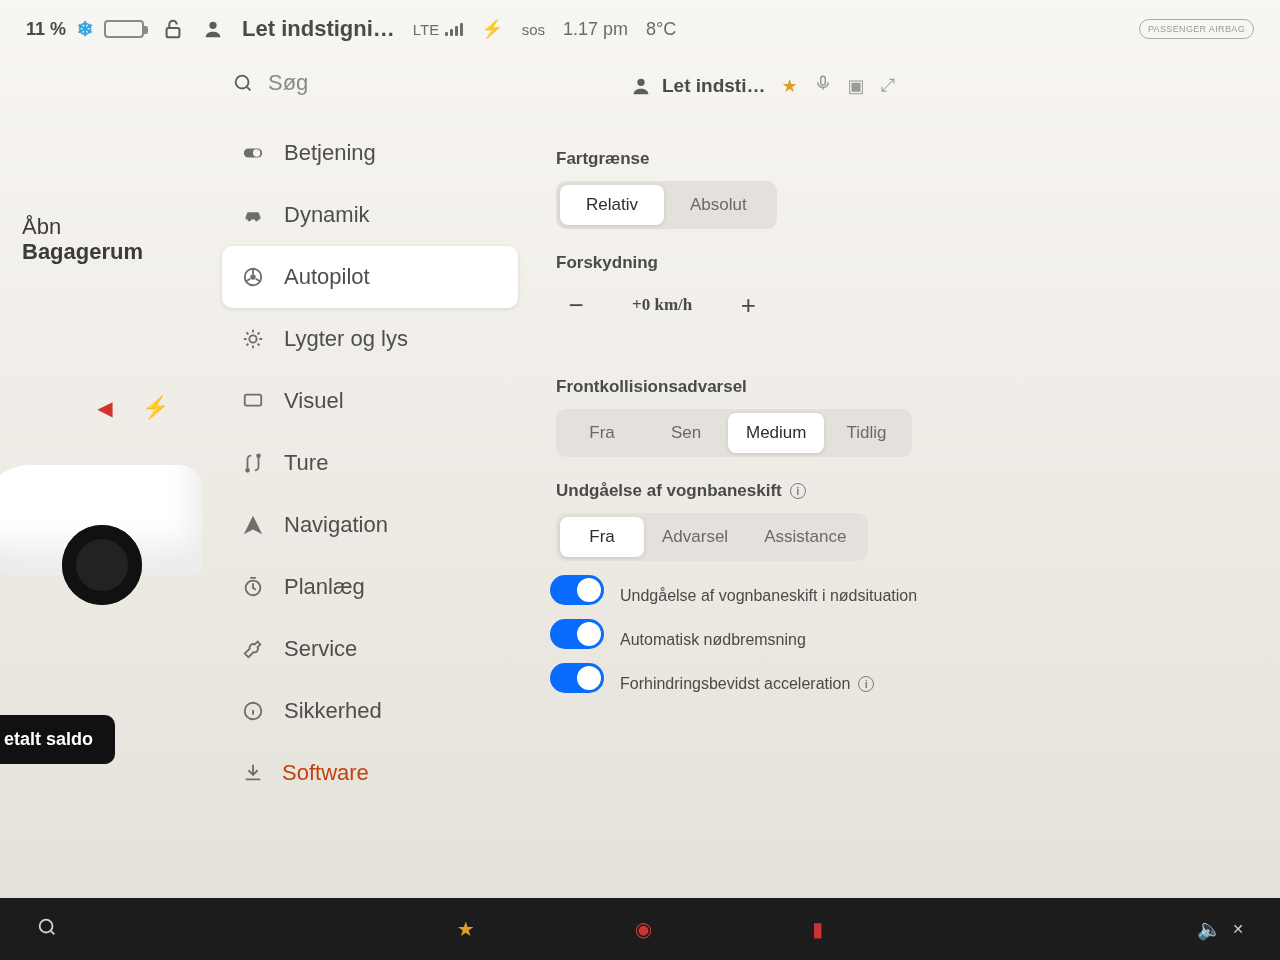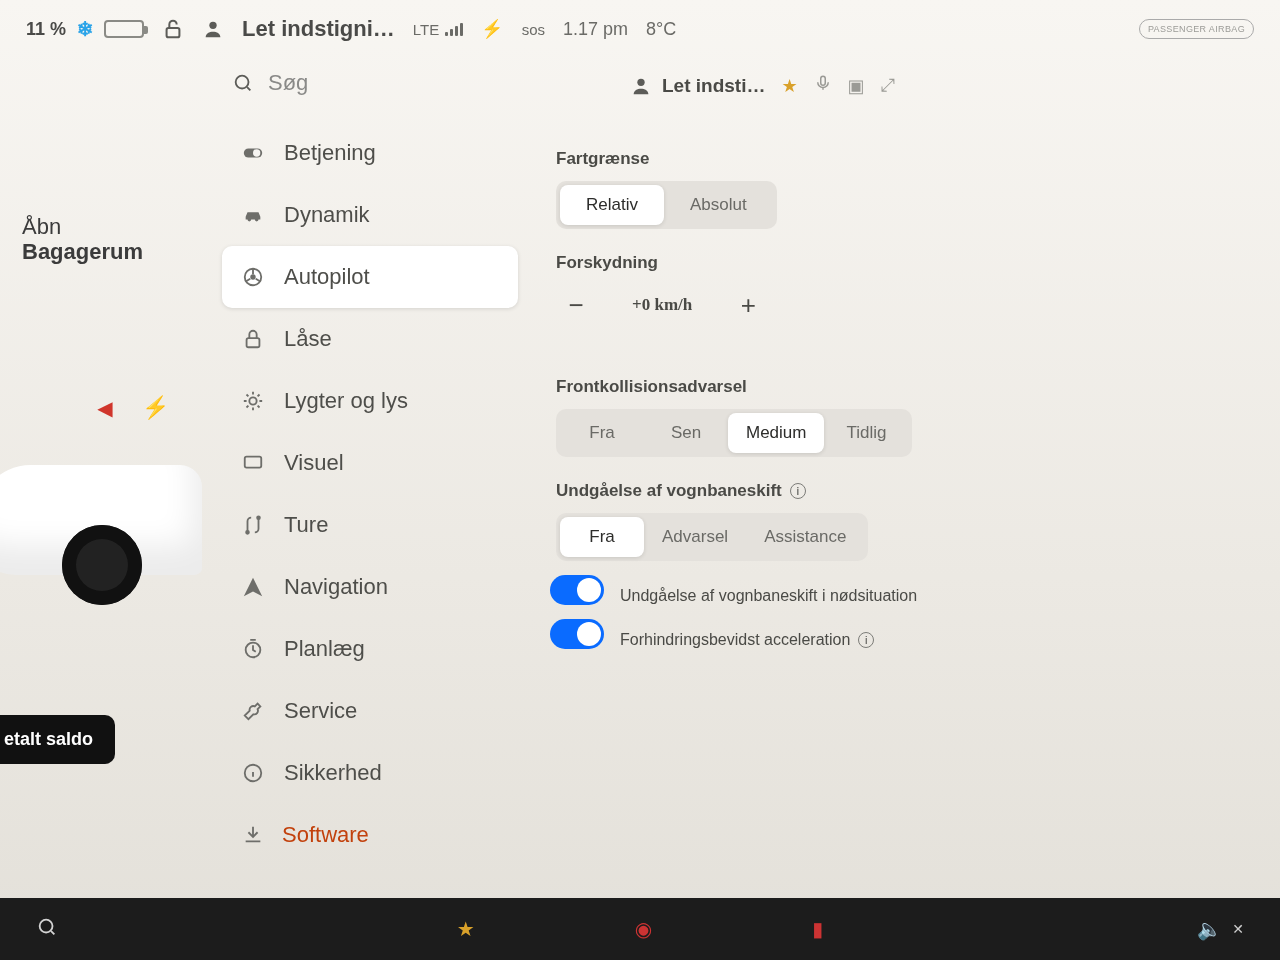--- a/index.html
+++ b/index.html
@@ -194,29 +194,20 @@
               <circle cx="12" cy="12" r="9"></circle>
               <circle cx="12" cy="12" r="2" fill="currentColor"></circle>
               <path d="M12 3v6M4 17l5-3M20 17l-5-3"></path>
             </svg>
           </span>
           <span>Autopilot</span>
         </li>
         <li class="nav-item">
           <span class="icon-slot">
             <svg viewBox="0 0 24 24" width="22" height="22" fill="none" stroke="currentColor" stroke-width="2">
-              <rect x="5" y="11" width="14" height="10" rx="2"></rect>
-              <path d="M8 11V7a4 4 0 0 1 8 0v4"></path>
-            </svg>
-          </span>
-          <span>Låse</span>
-        </li>
-        <li class="nav-item">
-          <span class="icon-slot">
-            <svg viewBox="0 0 24 24" width="22" height="22" fill="none" stroke="currentColor" stroke-width="2">
               <circle cx="12" cy="12" r="4"></circle>
               <path d="M12 2v3M12 19v3M2 12h3M19 12h3M4.9 4.9l2.1 2.1M17 17l2.1 2.1M4.9 19.1 7 17M17 7l2.1-2.1"></path>
             </svg>
           </span>
           <span>Lygter og lys</span>
         </li>
         <li class="nav-item">
           <span class="icon-slot">
             <svg viewBox="0 0 24 24" width="22" height="22" fill="none" stroke="currentColor" stroke-width="2">
               <rect x="3" y="5" width="18" height="12" rx="2"></rect>
@@ -332,20 +323,24 @@
     <div class="segmented triple" id="seg-lda">
         <div class="seg active">Fra</div>
         <div class="seg">Advarsel</div>
         <div class="seg">Assistance</div>
       </div>
 
     <div id="toggles">
         <div class="toggle-row">
           <div class="toggle"></div>
           <div class="lbl">Undgåelse af vognbaneskift i nødsituation</div>
+        </div>
+        <div class="toggle-row">
+          <div class="toggle"></div>
+          <div class="lbl">Automatisk nødbremsning</div>
         </div>
         <div class="toggle-row">
           <div class="toggle"></div>
           <div class="lbl">Forhindringsbevidst acceleration <span class="info" style="width:16px;height:16px;border:1.5px solid #7c7c78;border-radius:50%;display:inline-flex;align-items:center;justify-content:center;font-size:11px;">i</span></div>
         </div>
       </div>
 
   </div>
 </div>
 

